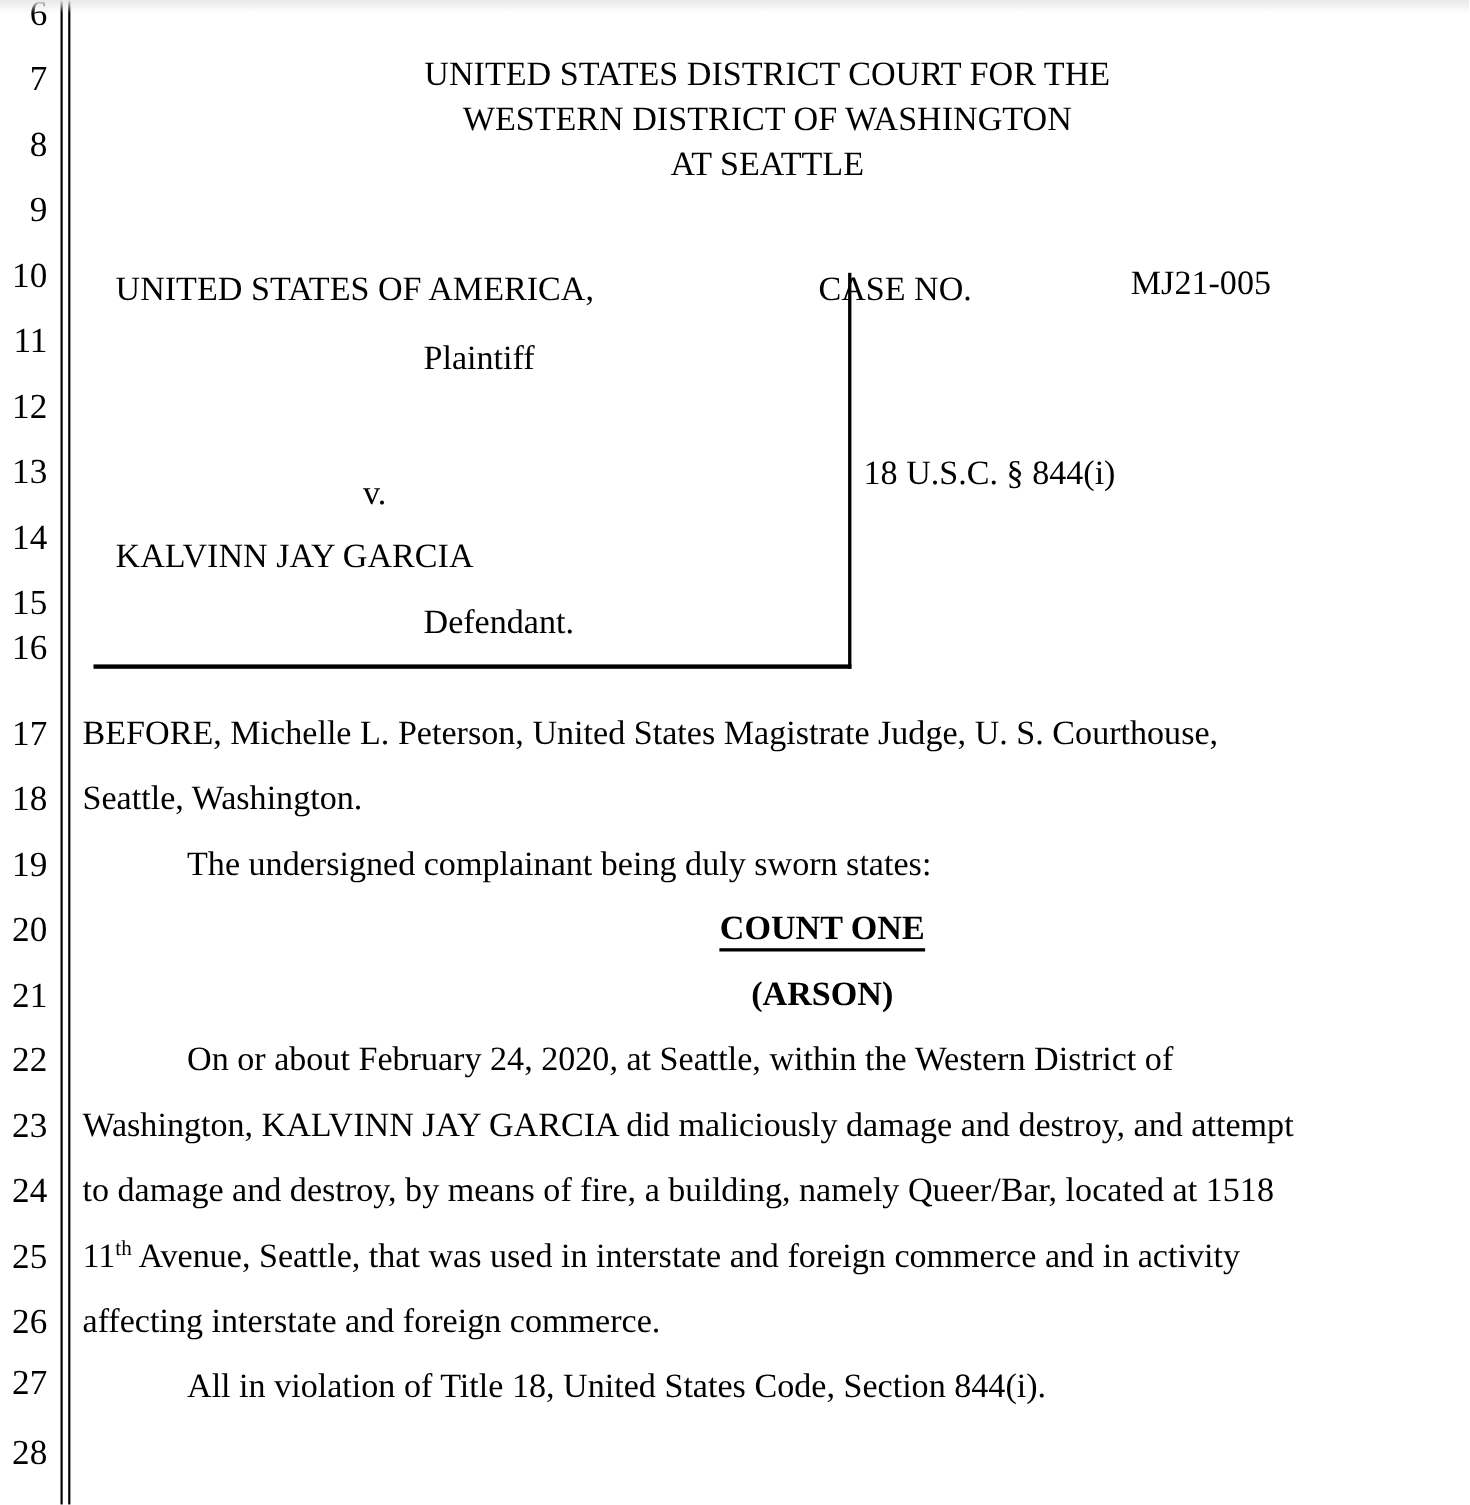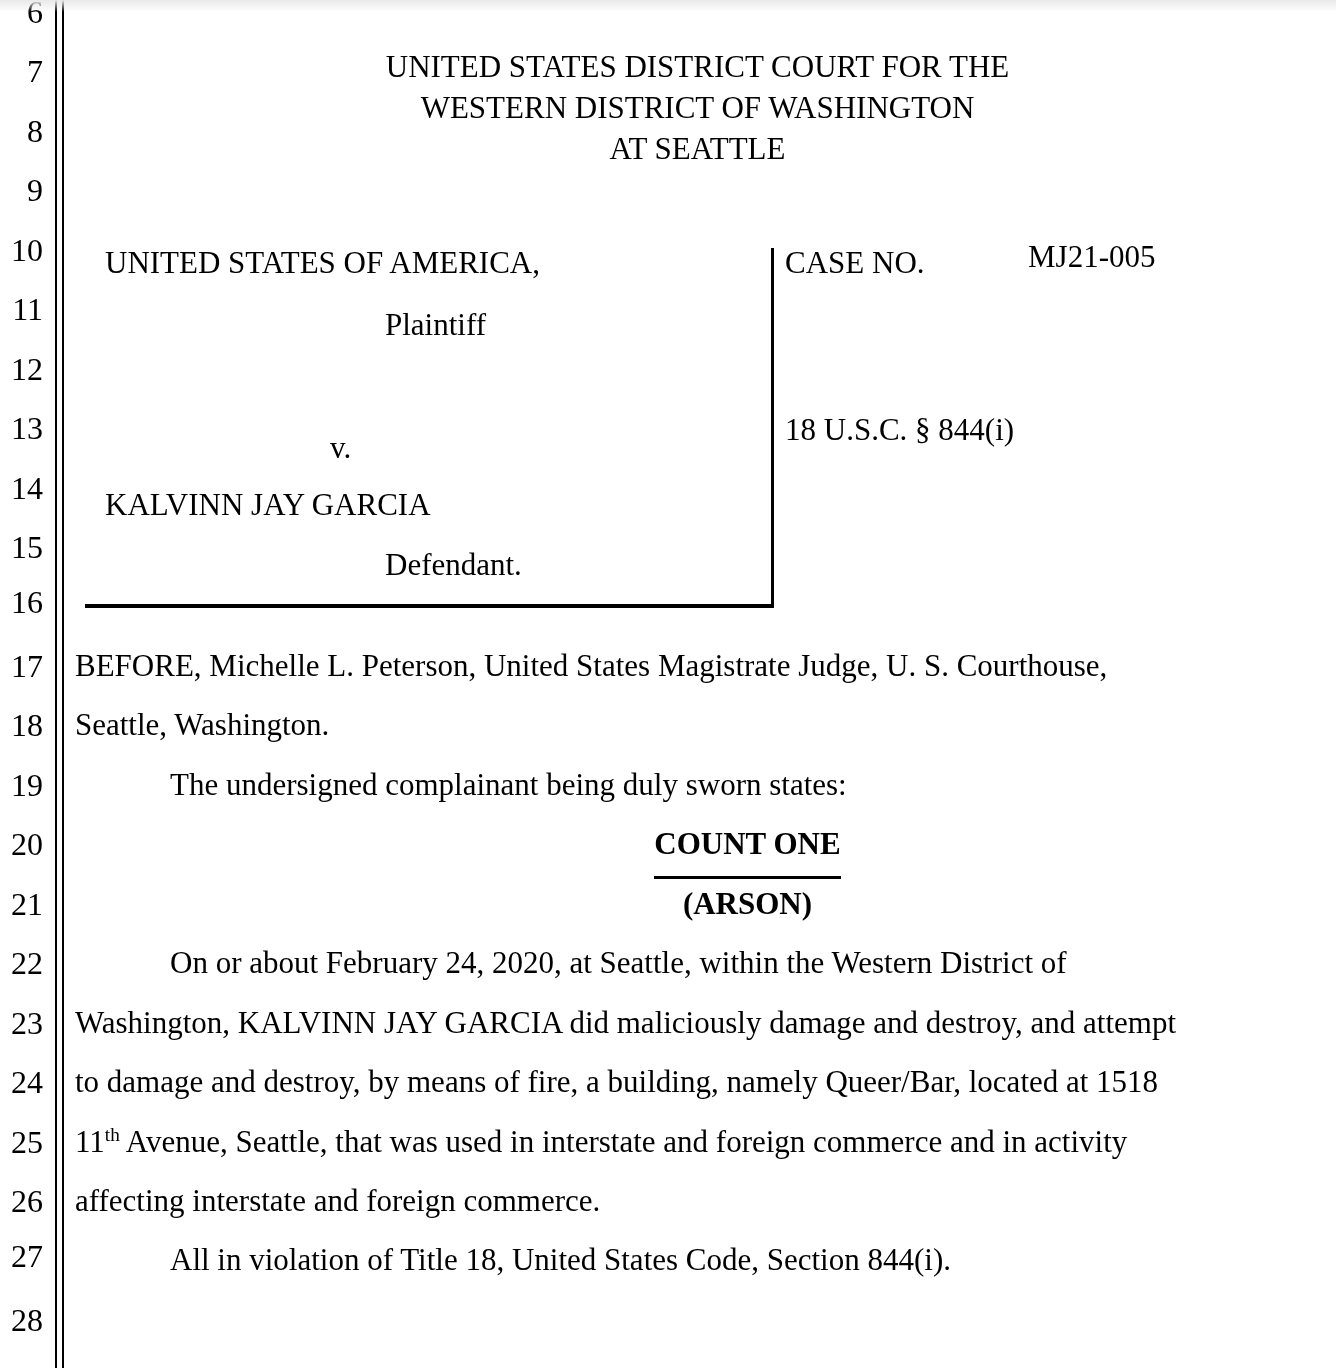--- a/index.html
+++ b/index.html
@@ -44,42 +44,42 @@
   #caption-bottom-rule { position: absolute; left: 85px; top: 604px; width: 689px; height: 3.5px; background: #000; }
   
   #body-text {
     position: absolute; left: 75px; top: 636px; width: 1345px;
     font-size: 31px;
   }
   .bline { height: 59.45px; line-height: 59.45px; white-space: nowrap; }
   .indent { padding-left: 95px; }
   .centered { text-align: center; }
   .bold { font-weight: bold; }
-  .underlined { border-bottom: 3.5px solid #000; padding-bottom: 15px; }
+  .underlined { border-bottom: 3.5px solid #000; padding-bottom: 1px; }
   sup.sup { font-size: 62%; vertical-align: super; line-height: 0; }
 </style>
 </head>
 <body>
 
 <div id="page">
 
   <div id="top-shade"></div>
 
   <div id="gutter">
       <div class="lineno" style="top: -4px;">6</div>
       <div class="lineno" style="top: 55.45px;">7</div>
       <div class="lineno" style="top: 114.9px;">8</div>
       <div class="lineno" style="top: 174.35px;">9</div>
       <div class="lineno" style="top: 233.8px;">10</div>
       <div class="lineno" style="top: 293.25px;">11</div>
       <div class="lineno" style="top: 352.7px;">12</div>
       <div class="lineno" style="top: 412.15px; margin-left: 27px;">13</div>
       <div class="lineno" style="top: 471.6px;">14</div>
       <div class="lineno" style="top: 531.05px;">15</div>
-      <div class="lineno" style="top: 586px;">16</div>
+      <div class="lineno" style="top: 572px;">16</div>
       <div class="lineno" style="top: 649.95px;">17</div>
       <div class="lineno" style="top: 709.4px;">18</div>
       <div class="lineno" style="top: 768.85px;">19</div>
       <div class="lineno" style="top: 828.3px;">20</div>
       <div class="lineno" style="top: 887.75px;">21</div>
       <div class="lineno" style="top: 947.2px;">22</div>
       <div class="lineno" style="top: 1006.65px;">23</div>
       <div class="lineno" style="top: 1066.1px;">24</div>
       <div class="lineno" style="top: 1125.55px;">25</div>
       <div class="lineno" style="top: 1185px;">26</div>
@@ -98,21 +98,21 @@
 
   <span class="cap-item" style="left:105px; top:247px;">UNITED STATES OF AMERICA,</span>
   <span class="cap-item" style="left:385px; top:309px;">Plaintiff</span>
   <span class="cap-item" style="left:330px; top:432px;">v.</span>
   <span class="cap-item" style="left:105px; top:489px;">KALVINN JAY GARCIA</span>
   <span class="cap-item" style="left:385px; top:549px;">Defendant.</span>
 
   <div id="caption-divider"></div>
   <div id="caption-bottom-rule"></div>
 
-  <span class="cap-item" style="left:785px; top:247px;">CASE NO.</span>
+  <span class="cap-item" style="left:744px; top:247px;">CASE NO.</span>
   <span class="cap-item" style="left:1028px; top:241px;">MJ21-005</span>
   <span class="cap-item" style="left:785px; top:414px;">18 U.S.C. § 844(i)</span>
 
   <div id="body-text">
     <div class="bline">BEFORE, Michelle L. Peterson, United States Magistrate Judge, U. S. Courthouse,</div>
     <div class="bline">Seattle, Washington.</div>
     <div class="bline indent">The undersigned complainant being duly sworn states:</div>
     <div class="bline centered"><span class="bold underlined">COUNT ONE</span></div>
     <div class="bline centered bold">(ARSON)</div>
     <div class="bline indent">On or about February 24, 2020, at Seattle, within the Western District of</div>

